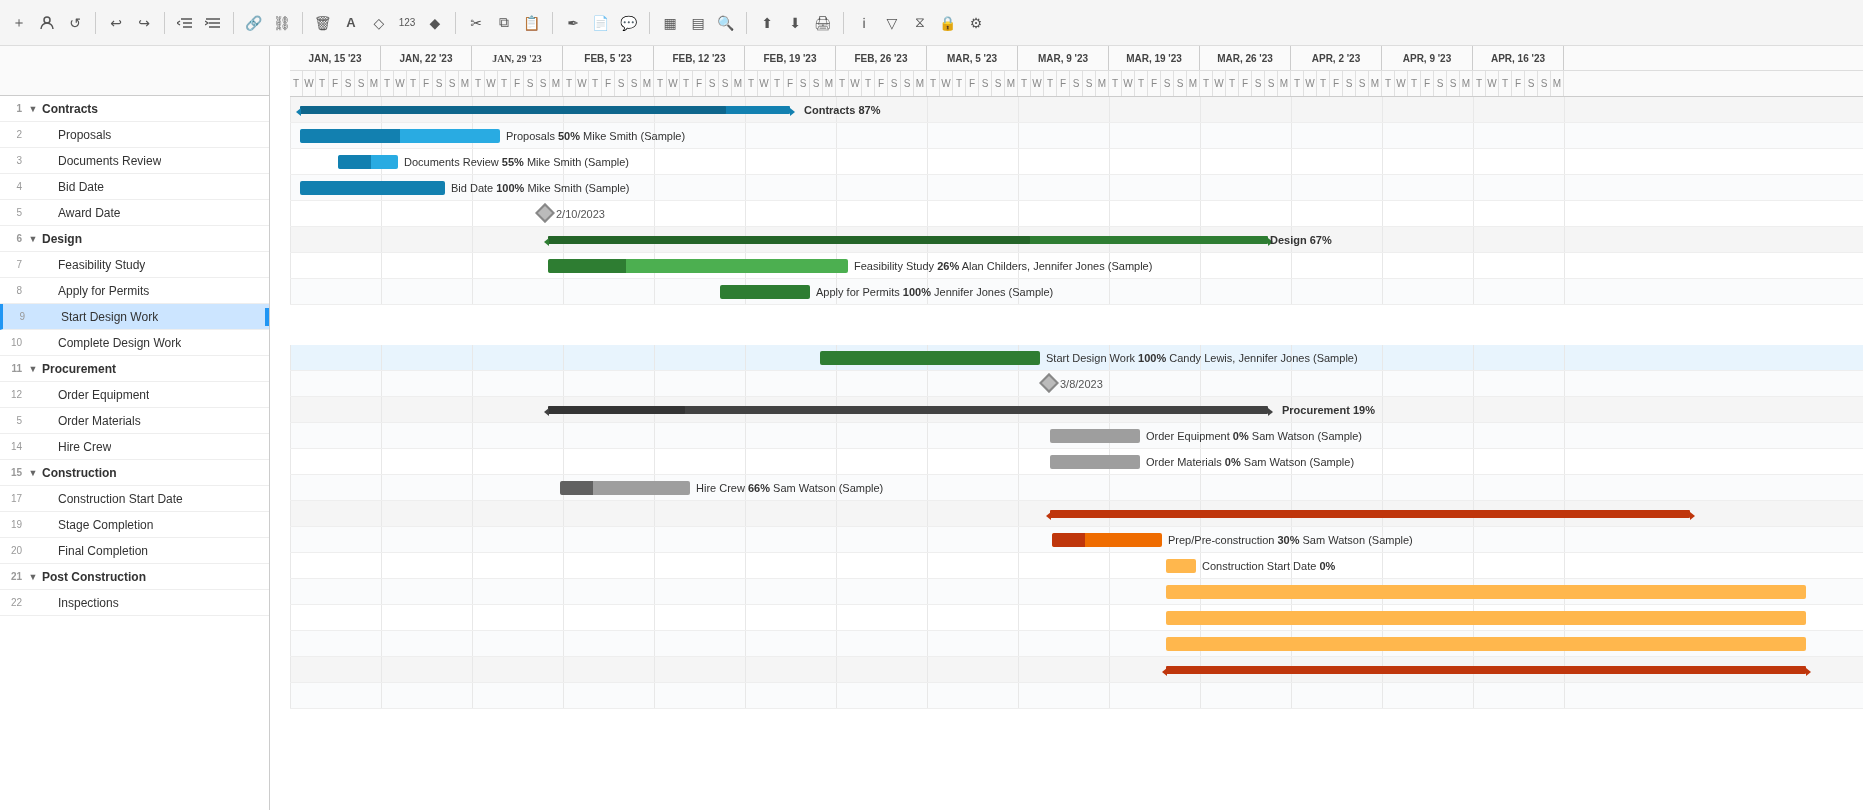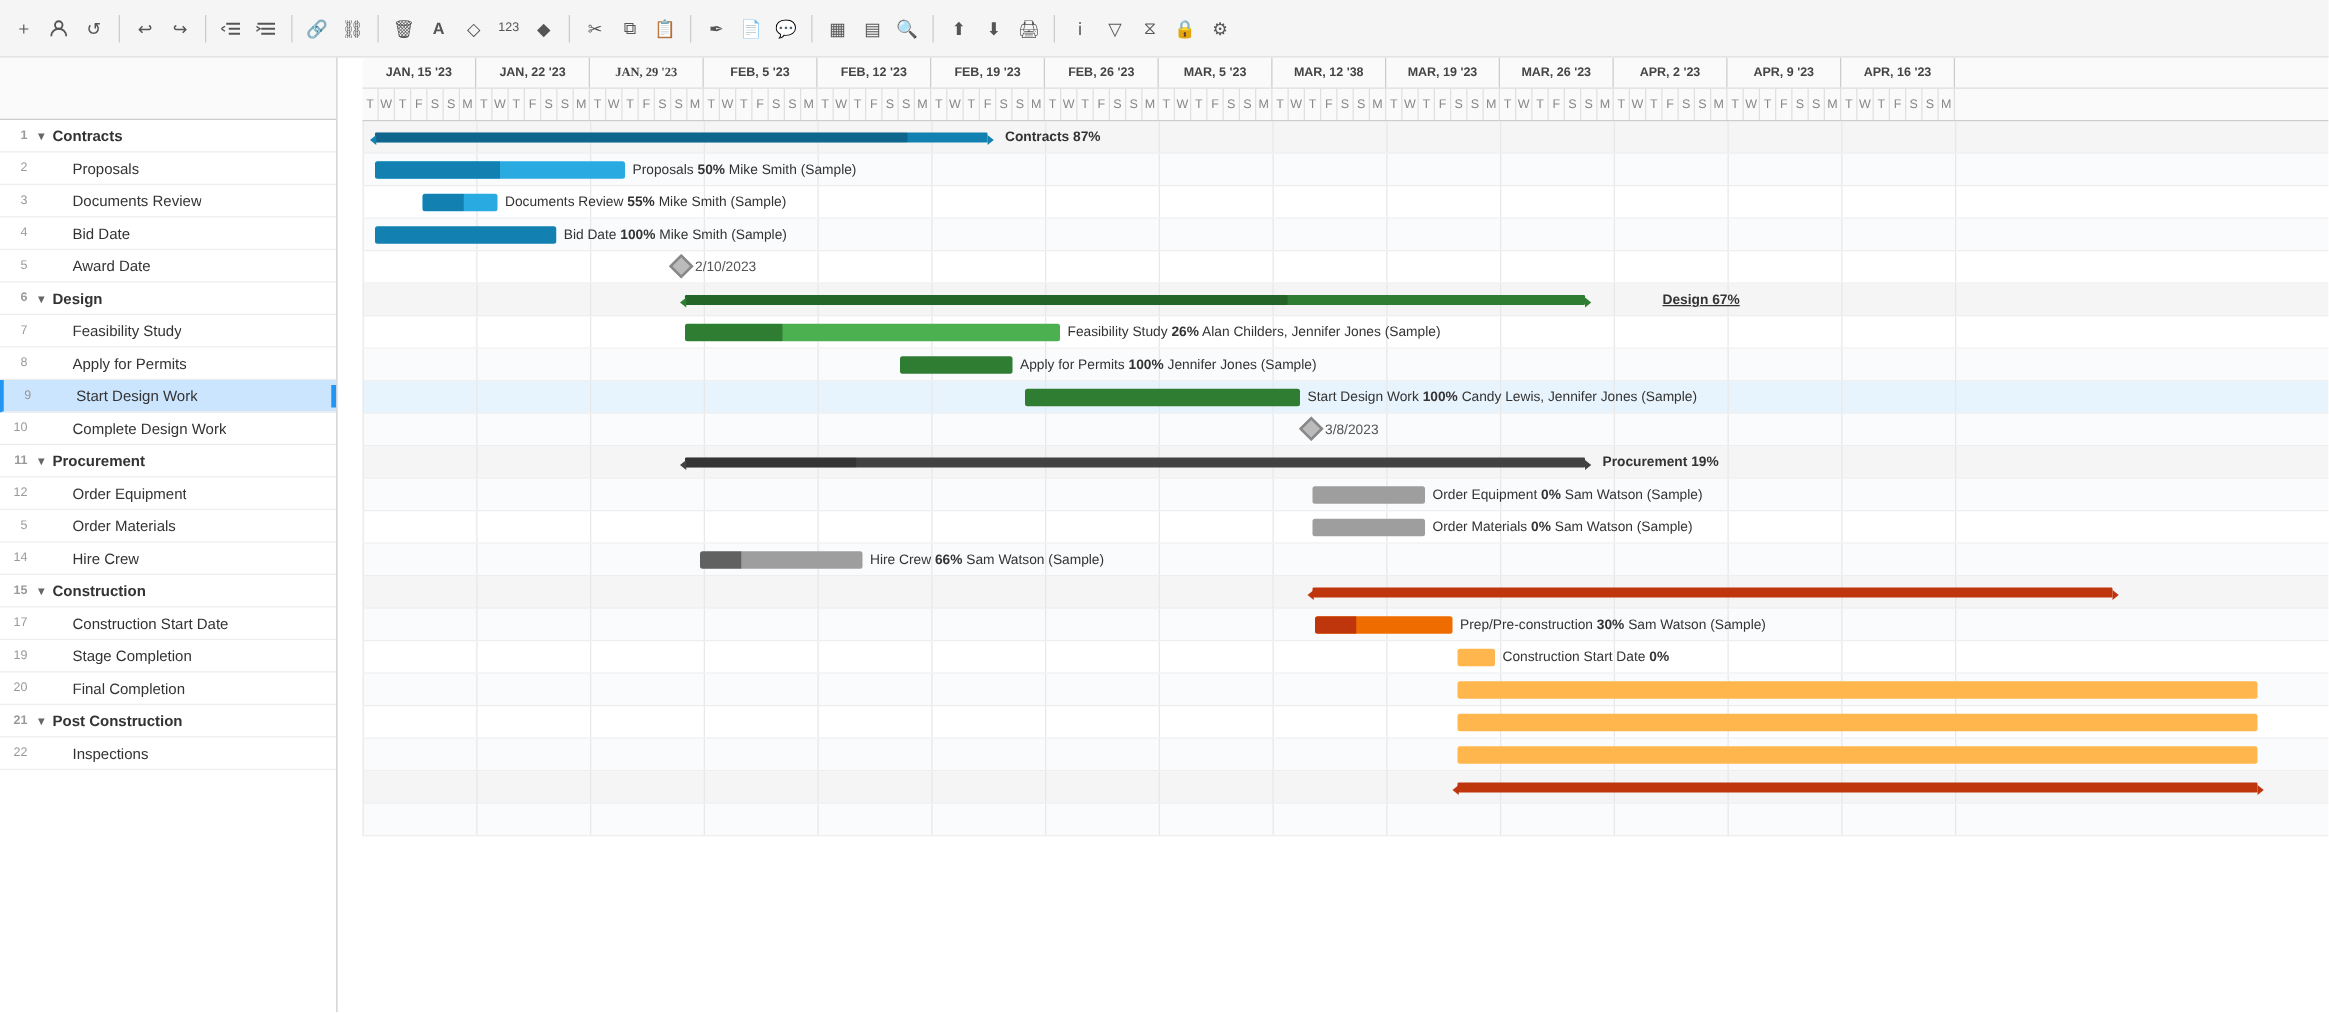--- a/index.html
+++ b/index.html
@@ -245,21 +245,21 @@
       <div id="timeline-header">
         <div class="tl-weeks" id="tl-weeks">
             <div class="tl-week" style="width: 91px; min-width: 91px; font-size: 10px; padding: 0px 4px;">JAN, 15 '23</div>
             <div class="tl-week" style="width: 91px; min-width: 91px; font-size: 10px; padding: 0px 4px;">JAN, 22 '23</div>
             <div class="tl-week" style="width: 91px; min-width: 91px; font-size: 10px; padding: 0px 4px; font-family: Liberation Serif, serif;">JAN, 29 '23</div>
             <div class="tl-week" style="width: 91px; min-width: 91px; font-size: 10px; padding: 0px 4px;">FEB, 5 '23</div>
             <div class="tl-week" style="width: 91px; min-width: 91px; font-size: 10px; padding: 0px 4px;">FEB, 12 '23</div>
             <div class="tl-week" style="width: 91px; min-width: 91px; font-size: 10px; padding: 0px 4px;">FEB, 19 '23</div>
             <div class="tl-week" style="width: 91px; min-width: 91px; font-size: 10px; padding: 0px 4px;">FEB, 26 '23</div>
             <div class="tl-week" style="width: 91px; min-width: 91px; font-size: 10px; padding: 0px 4px;">MAR, 5 '23</div>
-            <div class="tl-week" style="width: 91px; min-width: 91px; font-size: 10px; padding: 0px 4px;">MAR, 12 '38</div>
+            <div class="tl-week" style="width: 91px; min-width: 91px; font-size: 10px; padding: 0px 4px;">MAR, 9 '23</div>
             <div class="tl-week" style="width: 91px; min-width: 91px; font-size: 10px; padding: 0px 4px;">MAR, 19 '23</div>
             <div class="tl-week" style="width: 91px; min-width: 91px; font-size: 10px; padding: 0px 4px;">MAR, 26 '23</div>
             <div class="tl-week" style="width: 91px; min-width: 91px; font-size: 10px; padding: 0px 4px;">APR, 2 '23</div>
             <div class="tl-week" style="width: 91px; min-width: 91px; font-size: 10px; padding: 0px 4px;">APR, 9 '23</div>
             <div class="tl-week" style="width: 91px; min-width: 91px; font-size: 10px; padding: 0px 4px;">APR, 16 '23</div>
           </div>
         <div class="tl-days" id="tl-days">
             <div class="tl-day" style="width: 13px; min-width: 13px;">T</div>
             <div class="tl-day" style="width: 13px; min-width: 13px;">W</div>
             <div class="tl-day" style="width: 13px; min-width: 13px;">T</div>
@@ -478,21 +478,21 @@
             <div style="position: absolute; top: 0px; bottom: 0px; left: 910px; width: 1px; background: rgb(232, 232, 232);"></div>
             <div style="position: absolute; top: 0px; bottom: 0px; left: 1001px; width: 1px; background: rgb(232, 232, 232);"></div>
             <div style="position: absolute; top: 0px; bottom: 0px; left: 1092px; width: 1px; background: rgb(232, 232, 232);"></div>
             <div style="position: absolute; top: 0px; bottom: 0px; left: 1183px; width: 1px; background: rgb(232, 232, 232);"></div>
             <div style="position: absolute; top: 0px; bottom: 0px; left: 1274px; width: 1px; background: rgb(232, 232, 232);"></div>
             <div style="position: absolute; left: 258px; top: 9px; width: 720px; height: 8px; background: rgb(46, 125, 50); border-radius: 1px;">
               <div style="position: absolute; top: 0px; left: 0px; width: 67%; height: 100%; background: rgba(0, 0, 0, 0.2); border-radius: 1px;"></div>
             </div>
             <div style="position: absolute; left: 254px; top: 11px; width: 0px; height: 0px; border-top: 4px solid transparent; border-bottom: 4px solid transparent; border-right: 5px solid rgb(46, 125, 50);"></div>
             <div style="position: absolute; left: 978px; top: 11px; width: 0px; height: 0px; border-top: 4px solid transparent; border-bottom: 4px solid transparent; border-left: 5px solid rgb(46, 125, 50);"></div>
-            <span style="position: absolute; left: 1040px; top: 50%; transform: translateY(-50%); font-size: 11px; color: rgb(51, 51, 51); white-space: nowrap; font-weight: 600; text-decoration: underline;">Design 67%</span>
+            <span style="position: absolute; left: 980px; top: 50%; transform: translateY(-50%); font-size: 11px; color: rgb(51, 51, 51); white-space: nowrap; font-weight: 600;">Design 67%</span>
           </div>
           <div class="gantt-row" style="position: relative;">
             <div style="position: absolute; top: 0px; bottom: 0px; left: 0px; width: 1px; background: rgb(232, 232, 232);"></div>
             <div style="position: absolute; top: 0px; bottom: 0px; left: 91px; width: 1px; background: rgb(232, 232, 232);"></div>
             <div style="position: absolute; top: 0px; bottom: 0px; left: 182px; width: 1px; background: rgb(232, 232, 232);"></div>
             <div style="position: absolute; top: 0px; bottom: 0px; left: 273px; width: 1px; background: rgb(232, 232, 232);"></div>
             <div style="position: absolute; top: 0px; bottom: 0px; left: 364px; width: 1px; background: rgb(232, 232, 232);"></div>
             <div style="position: absolute; top: 0px; bottom: 0px; left: 455px; width: 1px; background: rgb(232, 232, 232);"></div>
             <div style="position: absolute; top: 0px; bottom: 0px; left: 546px; width: 1px; background: rgb(232, 232, 232);"></div>
             <div style="position: absolute; top: 0px; bottom: 0px; left: 637px; width: 1px; background: rgb(232, 232, 232);"></div>
@@ -520,21 +520,21 @@
             <div style="position: absolute; top: 0px; bottom: 0px; left: 728px; width: 1px; background: rgb(232, 232, 232);"></div>
             <div style="position: absolute; top: 0px; bottom: 0px; left: 819px; width: 1px; background: rgb(232, 232, 232);"></div>
             <div style="position: absolute; top: 0px; bottom: 0px; left: 910px; width: 1px; background: rgb(232, 232, 232);"></div>
             <div style="position: absolute; top: 0px; bottom: 0px; left: 1001px; width: 1px; background: rgb(232, 232, 232);"></div>
             <div style="position: absolute; top: 0px; bottom: 0px; left: 1092px; width: 1px; background: rgb(232, 232, 232);"></div>
             <div style="position: absolute; top: 0px; bottom: 0px; left: 1183px; width: 1px; background: rgb(232, 232, 232);"></div>
             <div style="position: absolute; top: 0px; bottom: 0px; left: 1274px; width: 1px; background: rgb(232, 232, 232);"></div>
             <div style="position: absolute; left: 430px; top: 6px; width: 90px; height: 14px; background: rgb(46, 125, 50); border-radius: 2px; overflow: hidden;"></div>
             <span style="position: absolute; left: 526px; top: 50%; transform: translateY(-50%); font-size: 11px; color: rgb(51, 51, 51); white-space: nowrap;">Apply for Permits  <strong>100%</strong>  Jennifer Jones (Sample)</span>
           </div>
-          <div class="gantt-row" style="position: relative; background: rgb(232, 244, 253);">
+          <div class="gantt-row" style="position: relative; background: rgb(232, 244, 253); margin-top: 40px;">
             <div style="position: absolute; top: 0px; bottom: 0px; left: 0px; width: 1px; background: rgb(232, 232, 232);"></div>
             <div style="position: absolute; top: 0px; bottom: 0px; left: 91px; width: 1px; background: rgb(232, 232, 232);"></div>
             <div style="position: absolute; top: 0px; bottom: 0px; left: 182px; width: 1px; background: rgb(232, 232, 232);"></div>
             <div style="position: absolute; top: 0px; bottom: 0px; left: 273px; width: 1px; background: rgb(232, 232, 232);"></div>
             <div style="position: absolute; top: 0px; bottom: 0px; left: 364px; width: 1px; background: rgb(232, 232, 232);"></div>
             <div style="position: absolute; top: 0px; bottom: 0px; left: 455px; width: 1px; background: rgb(232, 232, 232);"></div>
             <div style="position: absolute; top: 0px; bottom: 0px; left: 546px; width: 1px; background: rgb(232, 232, 232);"></div>
             <div style="position: absolute; top: 0px; bottom: 0px; left: 637px; width: 1px; background: rgb(232, 232, 232);"></div>
             <div style="position: absolute; top: 0px; bottom: 0px; left: 728px; width: 1px; background: rgb(232, 232, 232);"></div>
             <div style="position: absolute; top: 0px; bottom: 0px; left: 819px; width: 1px; background: rgb(232, 232, 232);"></div>

